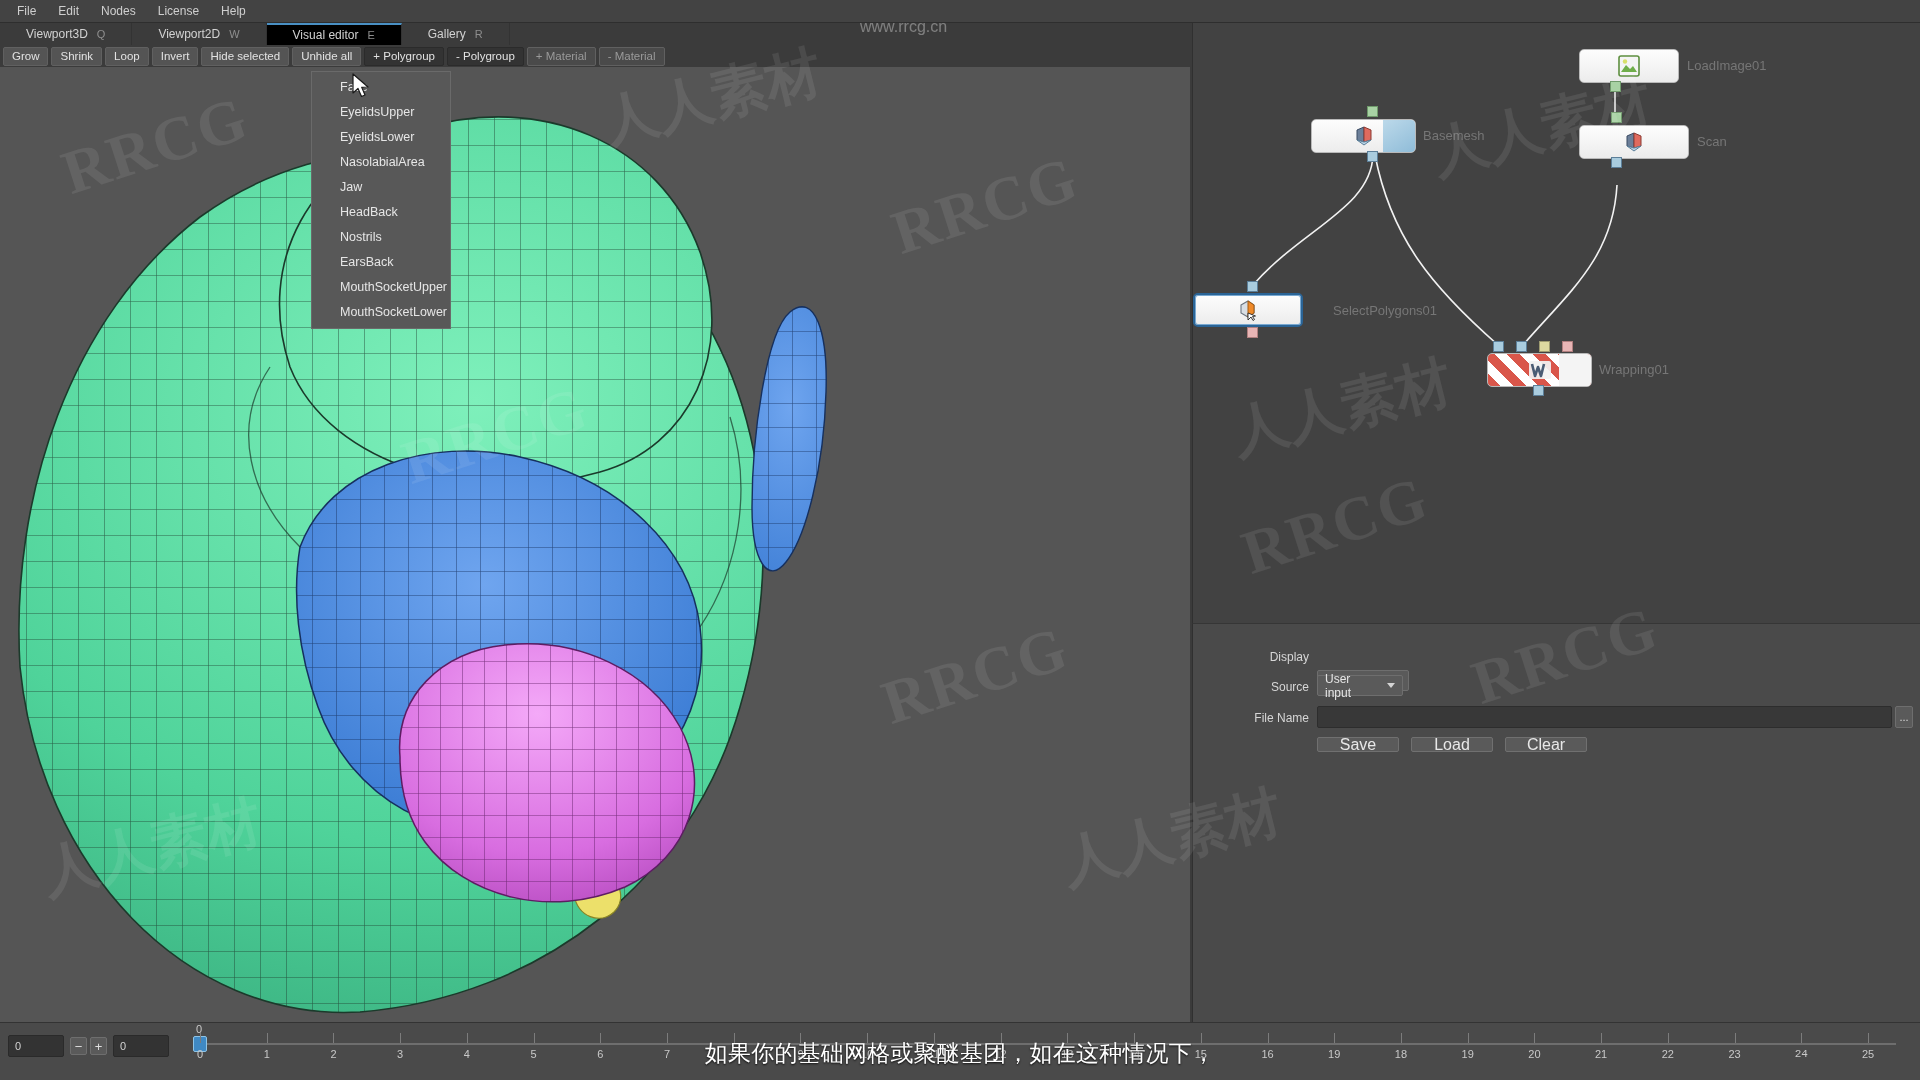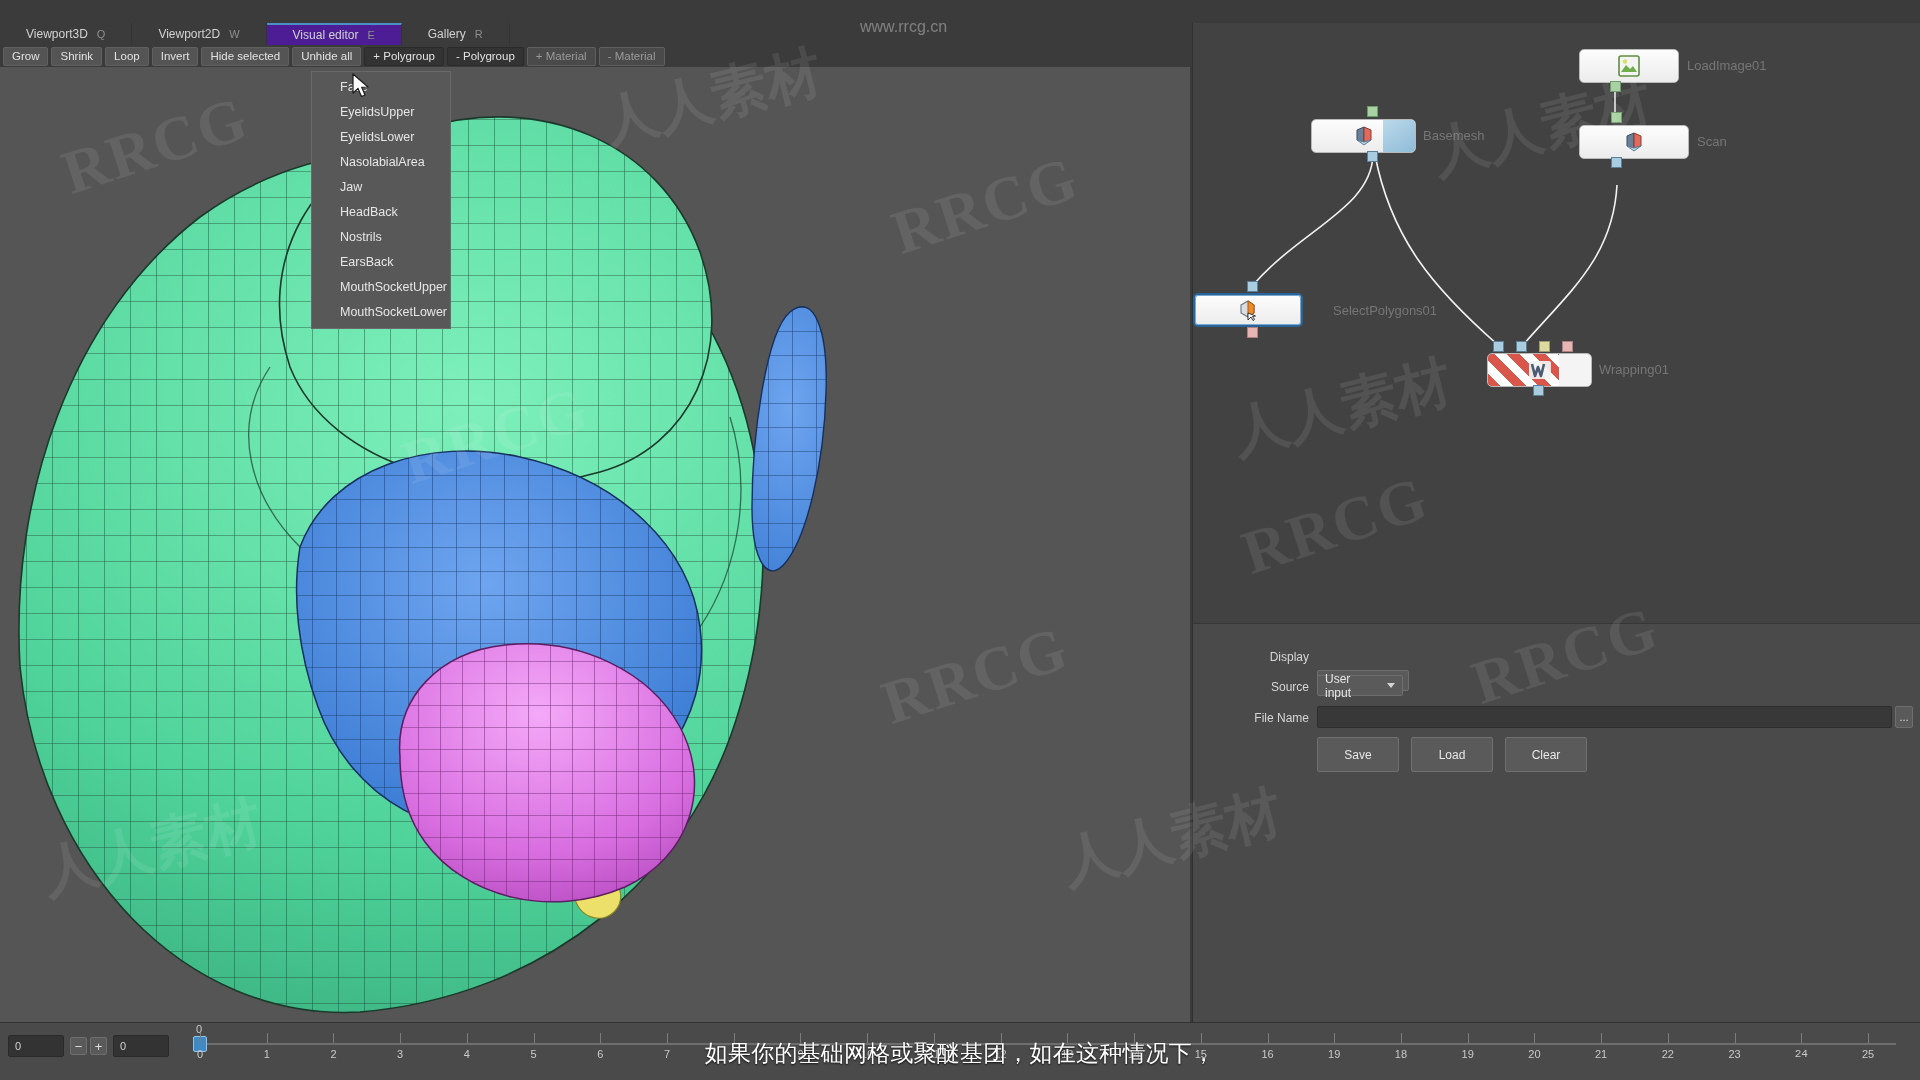--- a/index.html
+++ b/index.html
@@ -24,21 +24,21 @@
   .tabbar{
     position:absolute; left:0; top:23px; width:1190px; height:22px;
     background:#3b3b3b; display:flex; align-items:stretch;
   }
   .tab{
     display:flex; align-items:center; gap:9px;
     padding:0 26px; font-size:12px; color:#d2d2d2;
     background:#3b3b3b; border-right:1px solid #333;
   }
   .tab .hot{ font-size:11px; color:#8e8e8e; }
-  .tab.active{ background:#4c1d95; border-top:2px solid #4a90c4;justify-content:flex-end; }
+  .tab.active{ background:#000000; border-top:2px solid #4a90c4;justify-content:flex-end; }
 
   
   .toolbar{
     position:absolute; left:0; top:45px; width:1190px; height:22px;
     background:#3b3b3b; display:flex; align-items:center; gap:3px; padding-left:3px;
   }
   .tbtn{
     height:19px; display:flex; align-items:center; padding:0 8px;
     font-size:11.5px; color:#e2e2e2;
     background:#545454; border:1px solid #606060; border-radius:2px;
@@ -104,22 +104,22 @@
   .caret{ width:0;height:0;border-left:4px solid transparent;border-right:4px solid transparent;border-top:5px solid #d4d4d4; }
   .pfield{
     height:22px; background:#383838; border:1px solid #2d2d2d; border-radius:2px;
   }
   .pdots{
     width:18px; height:22px; background:#5a5a5a; border:1px solid #6e6e6e;
     font-size:11px; color:#ddd; display:flex; align-items:center; justify-content:center;
     border-radius:2px;
   }
   .pbtn{
-    width:82px; height:35px; background:#5a5a5a; border:1px solid #707070;
-    border-radius:2px; font-size:12px; color:#e8e8e8;
+    width:82px; height:15px; background:#5a5a5a; border:1px solid #707070;
+    border-radius:2px; font-size:16px; color:#e8e8e8;
     display:flex; align-items:center; justify-content:center;
   }
 
   
   .timeline{
     position:absolute; left:0; top:1022px; width:1920px; height:58px;
     background:#4a4a4a; border-top:1px solid #333;
   }
   .tnum{
     position:absolute; height:22px; width:56px; background:#333; border:1px solid #2a2a2a;
@@ -156,20 +156,27 @@
   }
   .wm.rrcg{ font-family:"Liberation Serif", serif; font-size:62px; transform:rotate(-18deg); letter-spacing:2px;}
   .wm.cn{ font-family:"DejaVu Sans", sans-serif; font-size:56px; transform:rotate(-14deg); }
   .wm.url{ font-family:"Liberation Sans",sans-serif; font-size:16px; font-weight:normal; color:rgba(255,255,255,.35); transform:none;}
 </style>
 </head>
 <body>
 
 <div id="app">
 
+  <div class="menubar">
+    <div class="mi">File</div>
+    <div class="mi">Edit</div>
+    <div class="mi">Nodes</div>
+    <div class="mi">License</div>
+    <div class="mi">Help</div>
+  </div>
 
   <div class="tabbar">
     <div class="tab">
       <span>Viewport3D</span>
       <span class="hot">Q</span>
     </div>
     <div class="tab">
       <span>Viewport2D</span>
       <span class="hot">W</span>
     </div>

